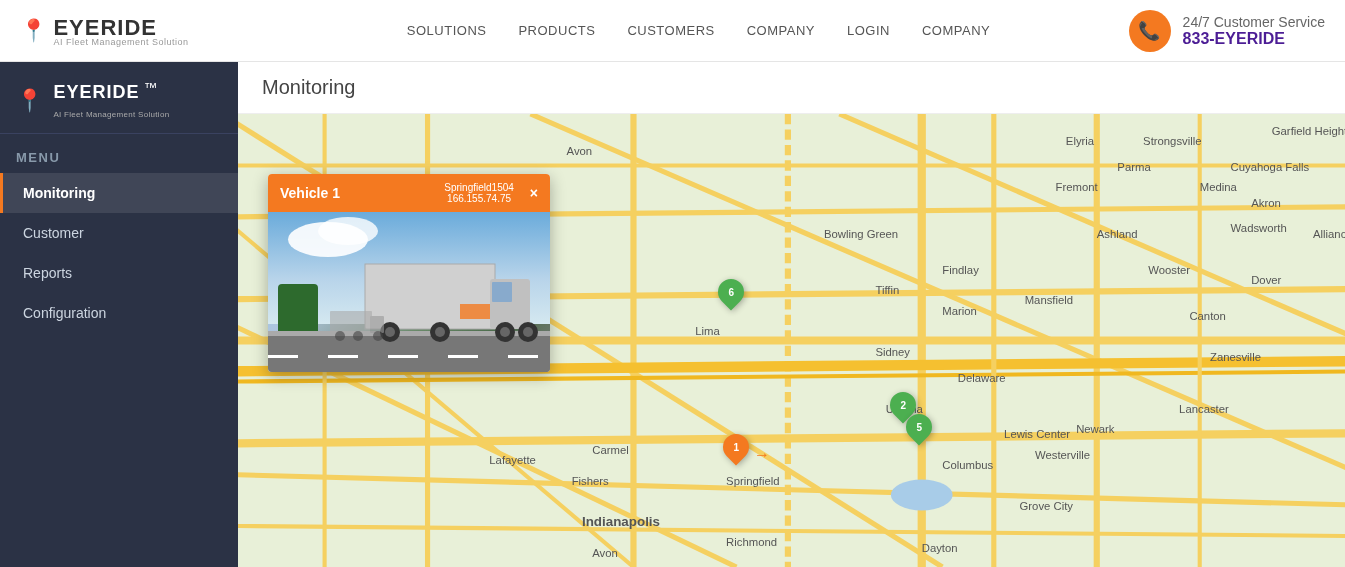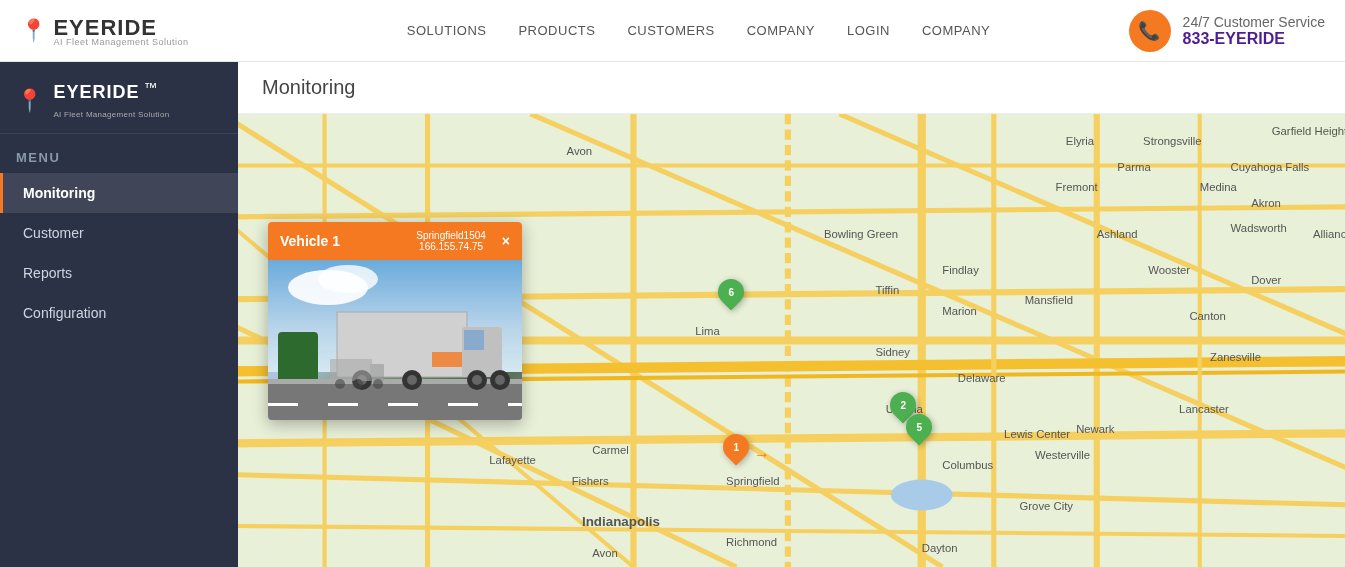--- a/index.html
+++ b/index.html
@@ -168,27 +168,26 @@
       height: 100%;
       position: absolute;
       top: 0; left: 0;
     }
 
     
     .vehicle-popup {
       position: absolute;
       top: 60px;
       left: 30px;
-      width: 254px;
+      width: 282px;
       background: #fff;
       border-radius: 4px;
       box-shadow: 0 4px 16px rgba(0,0,0,0.3);
       overflow: hidden;
       z-index: 20;
-      margin-top: 48px;
     }
     .popup-header {
       background: #f47920;
       color: #fff;
       display: flex;
       align-items: center;
       justify-content: space-between;
       padding: 8px 12px;
     }
     .popup-title {

